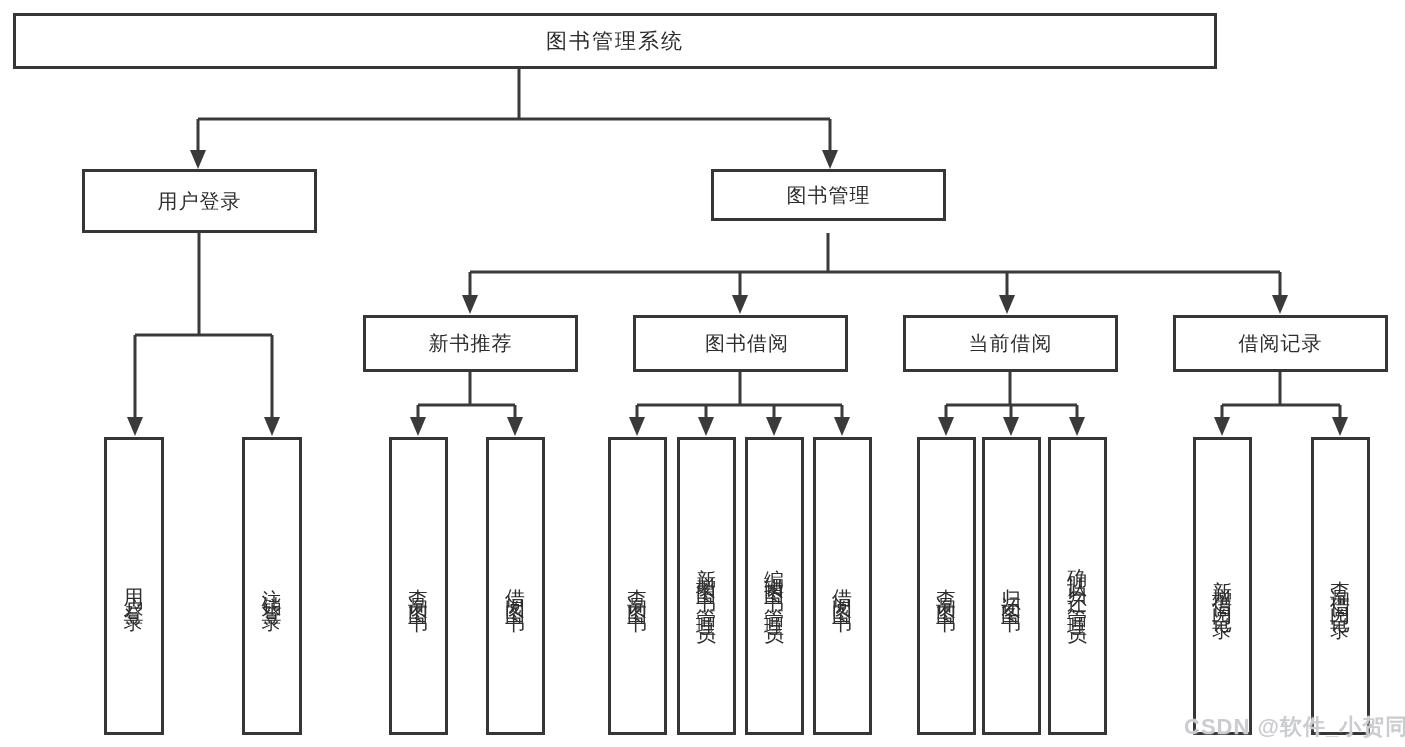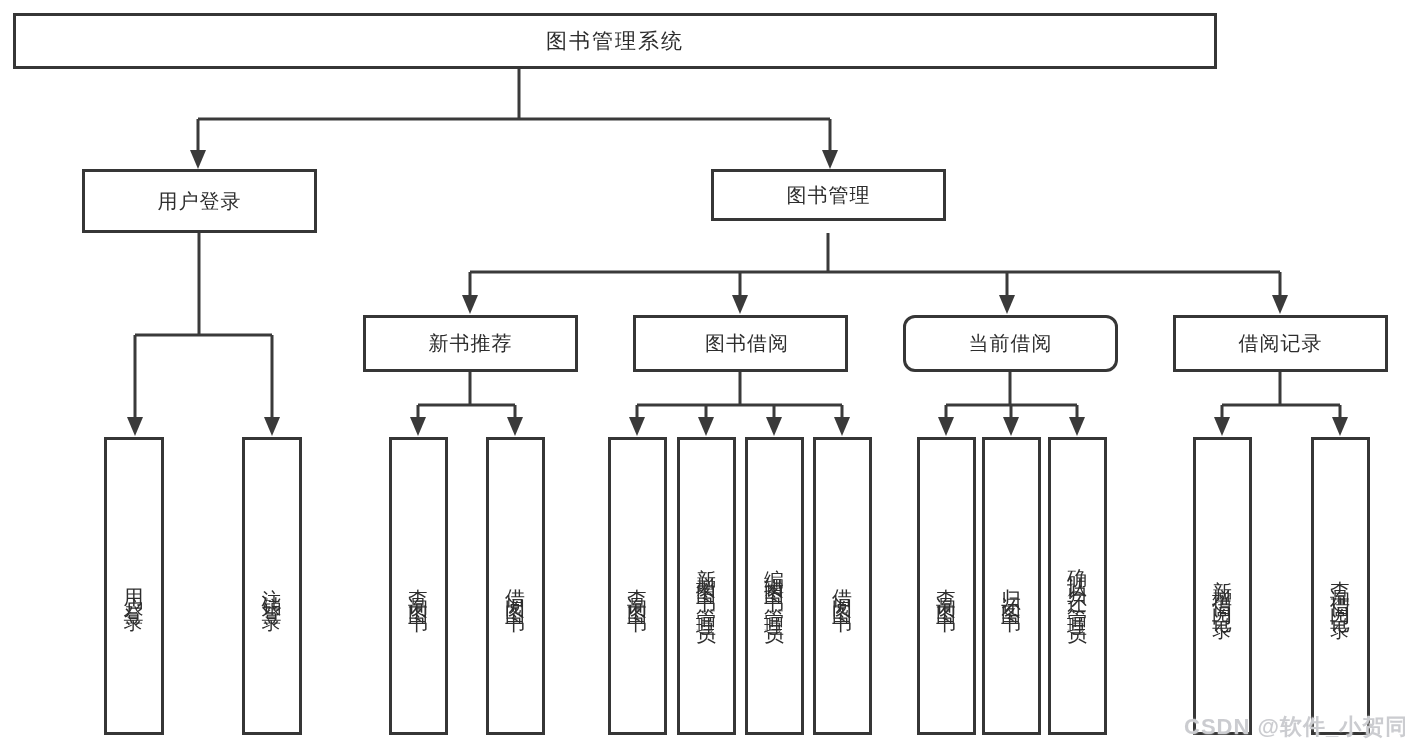--- a/index.html
+++ b/index.html
@@ -100,21 +100,21 @@
   <div class="box" style="left:711px; top:169px; width:235px; height:52px;">
     <span class="h-label">图书管理</span>
   </div>
 
   <div class="box" style="left:363px; top:315px; width:215px; height:57px;">
     <span class="h-label">新书推荐</span>
   </div>
   <div class="box" style="left:633px; top:315px; width:215px; height:57px;padding-left:13px;">
     <span class="h-label">图书借阅</span>
   </div>
-  <div class="box" style="left:903px; top:315px; width:215px; height:57px;border-radius:12px;">
+  <div class="box" style="left:903px; top:315px; width:215px; height:57px;">
     <span class="h-label">当前借阅</span>
   </div>
   <div class="box" style="left:1173px; top:315px; width:215px; height:57px;">
     <span class="h-label">借阅记录</span>
   </div>
 
   <div class="box leaf" style="left:104px; top:437px; width:60px; height:298px;">用户登录</div>
   <div class="box leaf" style="left:242px; top:437px; width:60px; height:298px;">注销登录</div>
 
   <div class="box leaf" style="left:389px; top:437px; width:59px; height:298px;">查询图书</div>

